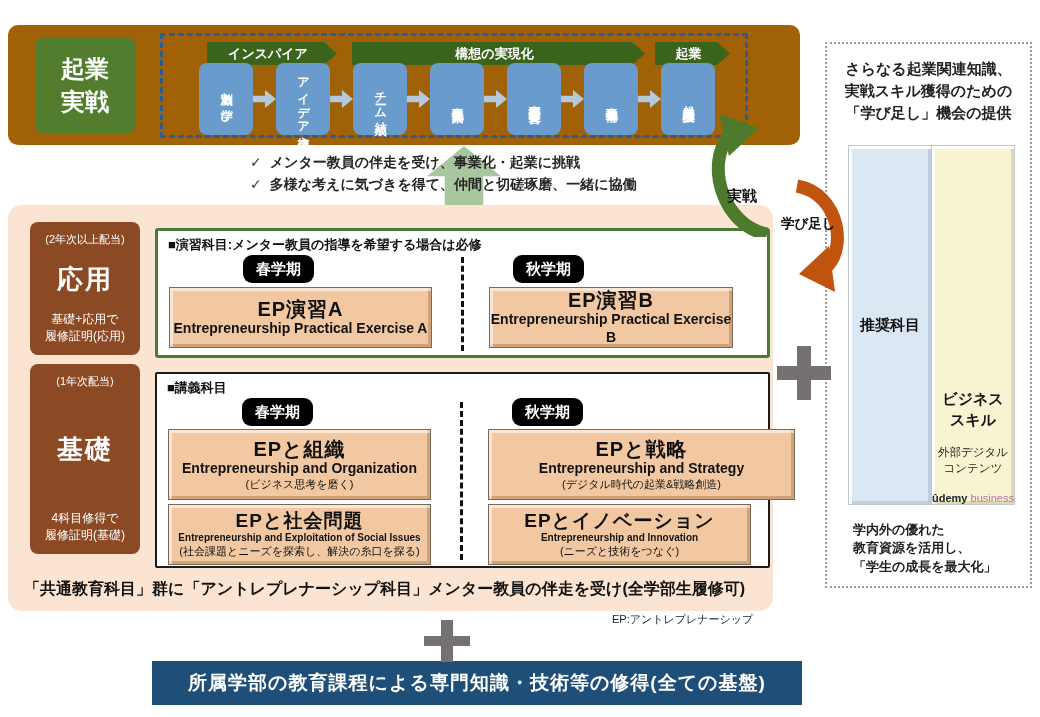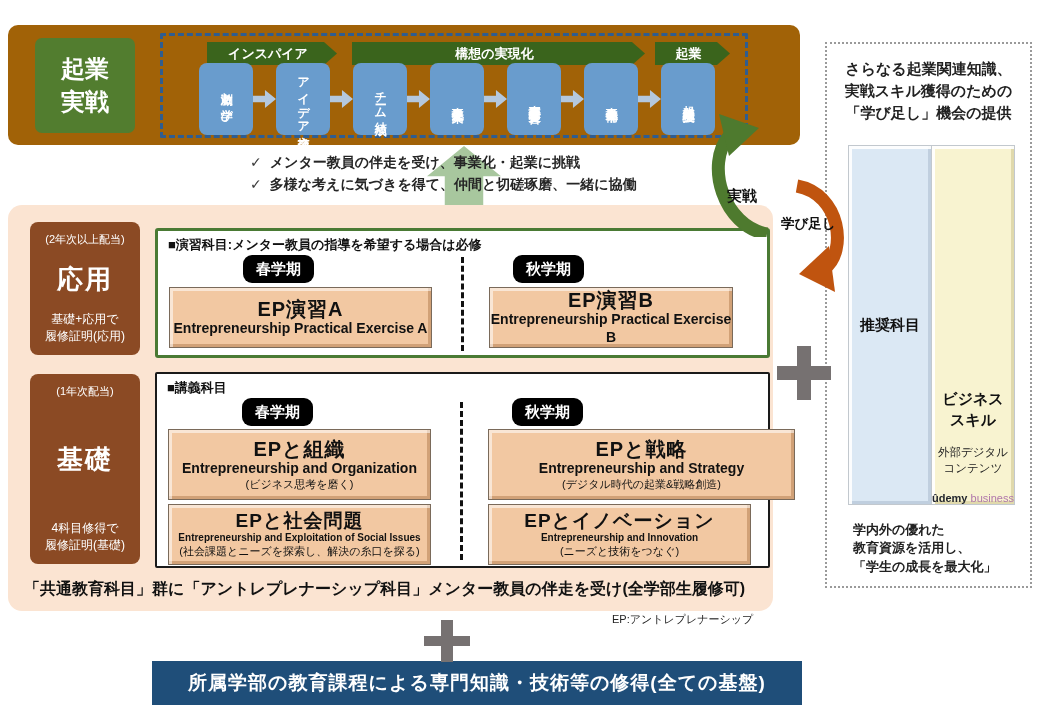--- a/index.html
+++ b/index.html
@@ -33,21 +33,21 @@
   .lbl-relearn{left:781px;top:215px;font-size:13.5px;font-weight:600;z-index:3;}
 
   
   .peach{left:8px;top:205px;width:765px;height:406px;background:#fbe4d2;border-radius:14px;}
   .level{width:110px;background:#8b4a24;border-radius:8px;color:#fff;display:flex;flex-direction:column;
     align-items:center;justify-content:space-between;padding:10px 4px;box-sizing:border-box;text-align:center;}
   .level .tag{font-size:11px;}
   .level .title{font-size:26px;font-weight:bold;letter-spacing:2px;}
   .level .note{font-size:12px;line-height:1.4;}
   .lv-applied{left:30px;top:222px;height:133px;}
-  .lv-basic{left:30px;top:374px;height:190px;}
+  .lv-basic{left:30px;top:364px;height:190px;}
 
   .section{background:#fff;box-sizing:border-box;}
   .sec-practice{left:155px;top:228px;width:615px;height:130px;border:3px solid #4a7a34;border-radius:3px;}
   .sec-lecture{left:155px;top:372px;width:615px;height:196px;border:2px solid #1a1a1a;border-radius:2px;}
   .sec-header{position:absolute;left:10px;top:5px;font-size:13px;font-weight:bold;}
   .badge{position:absolute;width:71px;height:28px;background:#000;border-radius:9px;color:#fff;
     font-size:15px;font-weight:bold;display:flex;align-items:center;justify-content:center;}
   .divider{position:absolute;border-left:3px dashed #111;}
   .course{position:absolute;background:#f2c8a2;border:1px solid #7a6a5a;
     box-shadow:inset 3px 3px 0 rgba(255,255,255,.55),inset -3px -3px 0 rgba(150,90,40,.35);

